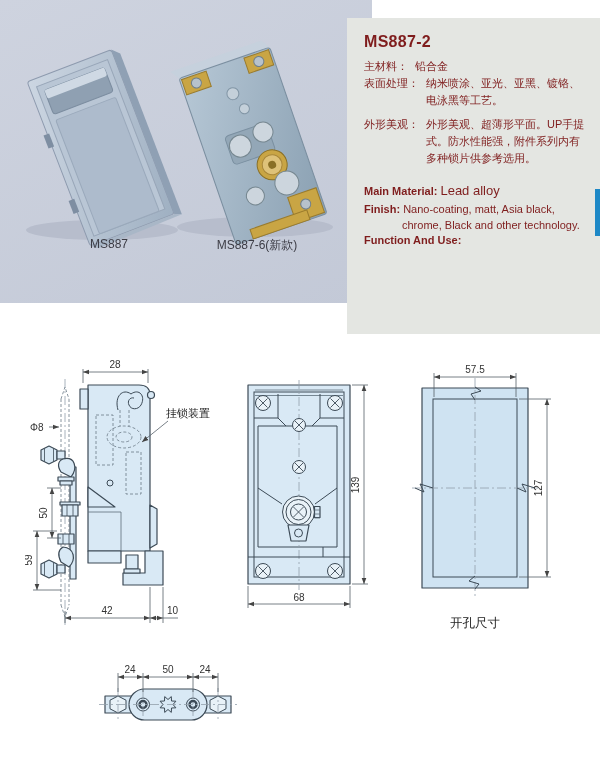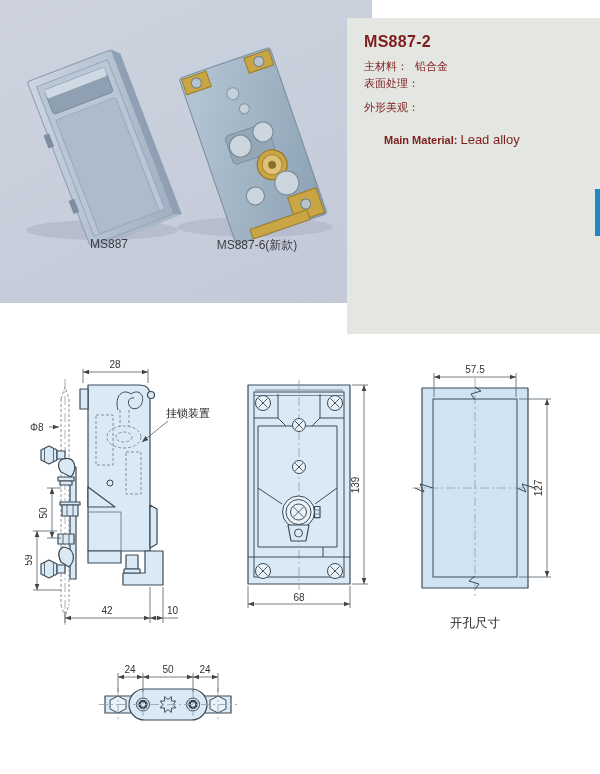--- a/index.html
+++ b/index.html
@@ -13,21 +13,21 @@
   .photo-label.r{left:196px;top:237px;width:122px;}
   
   .info-panel{position:absolute;left:347px;top:18px;width:253px;height:316px;
         background:var(--panel-bg,#e4e6e2);box-sizing:border-box;
         padding:15px 12px 0 17px;color:#7f1d1d;}
   .info-title{font-size:16px;font-weight:bold;margin:0 0 7px 0;letter-spacing:.3px;}
   .cn-row{display:flex;font-size:11px;line-height:1.55;}
   .cn-row.gap{margin-top:7px;}
   .cn-label{white-space:nowrap;margin-right:7px;}
   .cn-val{flex:1;}
-  .en-specs{margin-top:15px;font-size:11px;line-height:1.4;margin-left:20px;}
+  .en-specs{margin-top:15px;font-size:11px;line-height:1.4;}
   .en-label{font-weight:bold;}
   .en-main-val{font-size:13px;}
   .en-hang{padding-left:38px;text-indent:-38px;margin-top:2px;}
   .en-para{text-align:justify;margin-top:1px;}
   .accent-bar{position:absolute;right:0;top:189px;width:5px;height:47px;
         background:var(--accent,#1d88c6);}
   
   .draw{position:absolute;}
   .part{fill:var(--drawing-fill,#d9e9f5);stroke:var(--drawing-stroke,#3c4a56);
         stroke-width:1.2;stroke-linejoin:round;}
@@ -103,31 +103,38 @@
 
   <div class="info-panel">
     <h1 class="info-title">MS887-2</h1>
 
     <div class="cn-row">
       <span class="cn-label">主材料：</span>
       <span class="cn-val">铅合金</span>
     </div>
     <div class="cn-row">
       <span class="cn-label">表面处理：</span>
+      <span class="cn-val">纳米喷涂、亚光、亚黑、镀铬、电泳黑等工艺。</span>
     </div>
     <div class="cn-row gap">
       <span class="cn-label">外形美观：</span>
+      <span class="cn-val">外形美观、超薄形平面。UP手提式。防水性能强，附件系列内有多种锁片供参考选用。</span>
     </div>
 
     <div class="en-specs">
       <div>
         <span class="en-label">Main Material:</span>
         <span class="en-main-val">Lead alloy</span>
       </div>
+      <div class="en-hang">
+        <span class="en-label">Finish:</span>
+        <span>Nano-coating, matt, Asia black, chrome, Black and other technology.</span>
+      </div>
       <div>
+        <div class="en-label">Function And Use:</div>
       </div>
     </div>
   </div>
   <div class="accent-bar"></div>
 
   <svg class="draw" style="left:25px;top:355px;" width="215" height="290" viewBox="0 0 215 290">
     <defs>
       <marker id="arS" viewBox="0 0 10 10" refX="9" refY="5" markerWidth="9" markerHeight="9" orient="auto-start-reverse">
         <path d="M0,1.5 L9,5 L0,8.5 z" fill="#444"></path>
       </marker>

